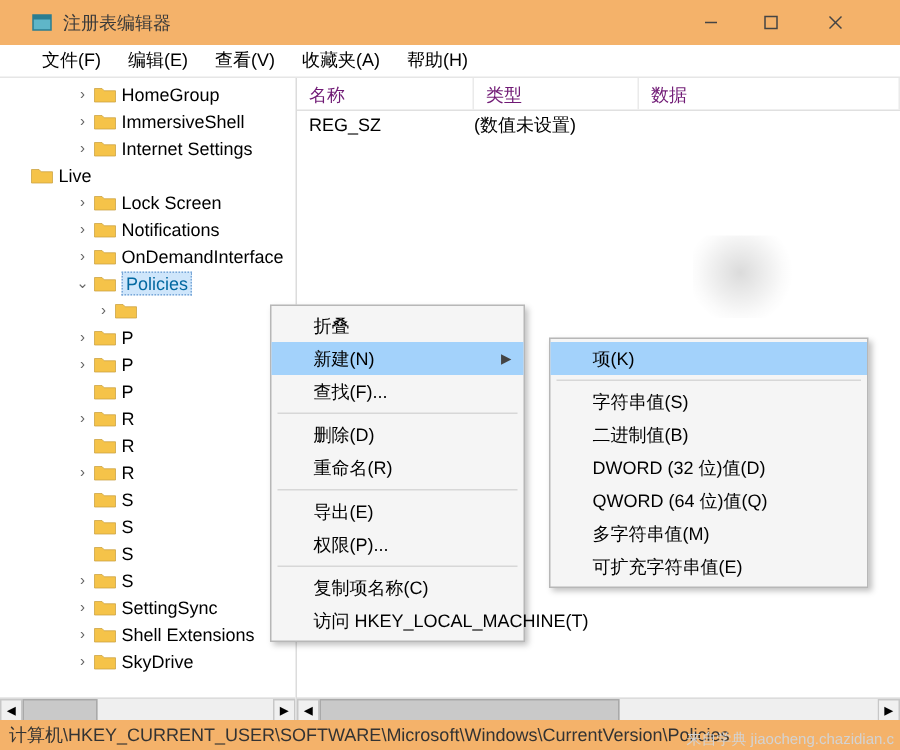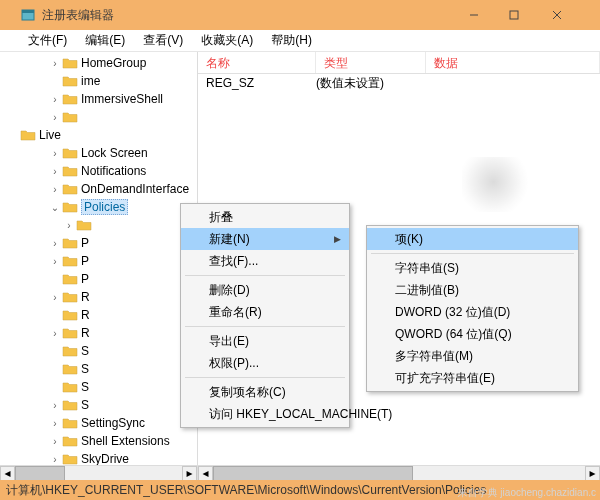--- a/index.html
+++ b/index.html
@@ -56,21 +56,21 @@
   .node .label { }
   .node.selected { }
   .node.selected .label {
     background: #cfe6fb;
     border: 1px dotted #7aa7d8;
     color: #0369a1;
     padding: 0 2px;
   }
   .list-pane { flex:1; overflow:hidden; position:relative; }
   .list-header { display:flex; height:22px; border-bottom:1px solid #e0e0e0; }
-  .col { padding:3px 8px; border-right:1px solid #eaeaea; color:#ef4444;font-family:Liberation Serif, serif; }
+  .col { padding:3px 8px; border-right:1px solid #eaeaea; color:#701a75;font-family:Liberation Serif, serif; }
   .list-body { }
   .row { display:flex; height:18px; align-items:center; }
   .row .cell { padding:0 8px; }
   .val-icon { width:14px; height:14px; display:inline-flex; align-items:center; justify-content:center; border:1px solid #d66; border-radius:2px; background:#fff; margin-right:4px; color:#c33; font-size:8px; font-weight:bold; }
   .statusbar {
     height: 20px;
     background: #f4b26a;
     display:flex;
     align-items:center;
     padding: 0 6px;
@@ -163,44 +163,36 @@
         <div class="node" style="padding-left: 48px;">
           <span class="expander">›</span>
           <span class="folder-icon">
             <svg width="16" height="12" viewBox="0 0 16 12">
               <path d="M1 2 h5 l1.5 1.5 H15 V11 H1 Z"></path>
             </svg>
           </span>
           <span class="label">HomeGroup</span>
         </div>
         <div class="node" style="padding-left: 48px;">
-          <span class="expander"></span>
-          <span class="folder-icon">
-            <svg width="16" height="12" viewBox="0 0 16 12">
-              <path d="M1 2 h5 l1.5 1.5 H15 V11 H1 Z"></path>
-            </svg>
-          </span>
-          <span class="label">ime</span>
-        </div>
-        <div class="node" style="padding-left: 48px;">
           <span class="expander">›</span>
           <span class="folder-icon">
             <svg width="16" height="12" viewBox="0 0 16 12">
               <path d="M1 2 h5 l1.5 1.5 H15 V11 H1 Z"></path>
             </svg>
           </span>
           <span class="label">ImmersiveShell</span>
         </div>
         <div class="node" style="padding-left: 48px;">
           <span class="expander">›</span>
           <span class="folder-icon">
             <svg width="16" height="12" viewBox="0 0 16 12">
               <path d="M1 2 h5 l1.5 1.5 H15 V11 H1 Z"></path>
             </svg>
           </span>
+          <span class="label">Internet Settings</span>
         </div>
         <div class="node" style="">
           <span class="expander"></span>
           <span class="folder-icon">
             <svg width="16" height="12" viewBox="0 0 16 12">
               <path d="M1 2 h5 l1.5 1.5 H15 V11 H1 Z"></path>
             </svg>
           </span>
           <span class="label">Live</span>
         </div>

